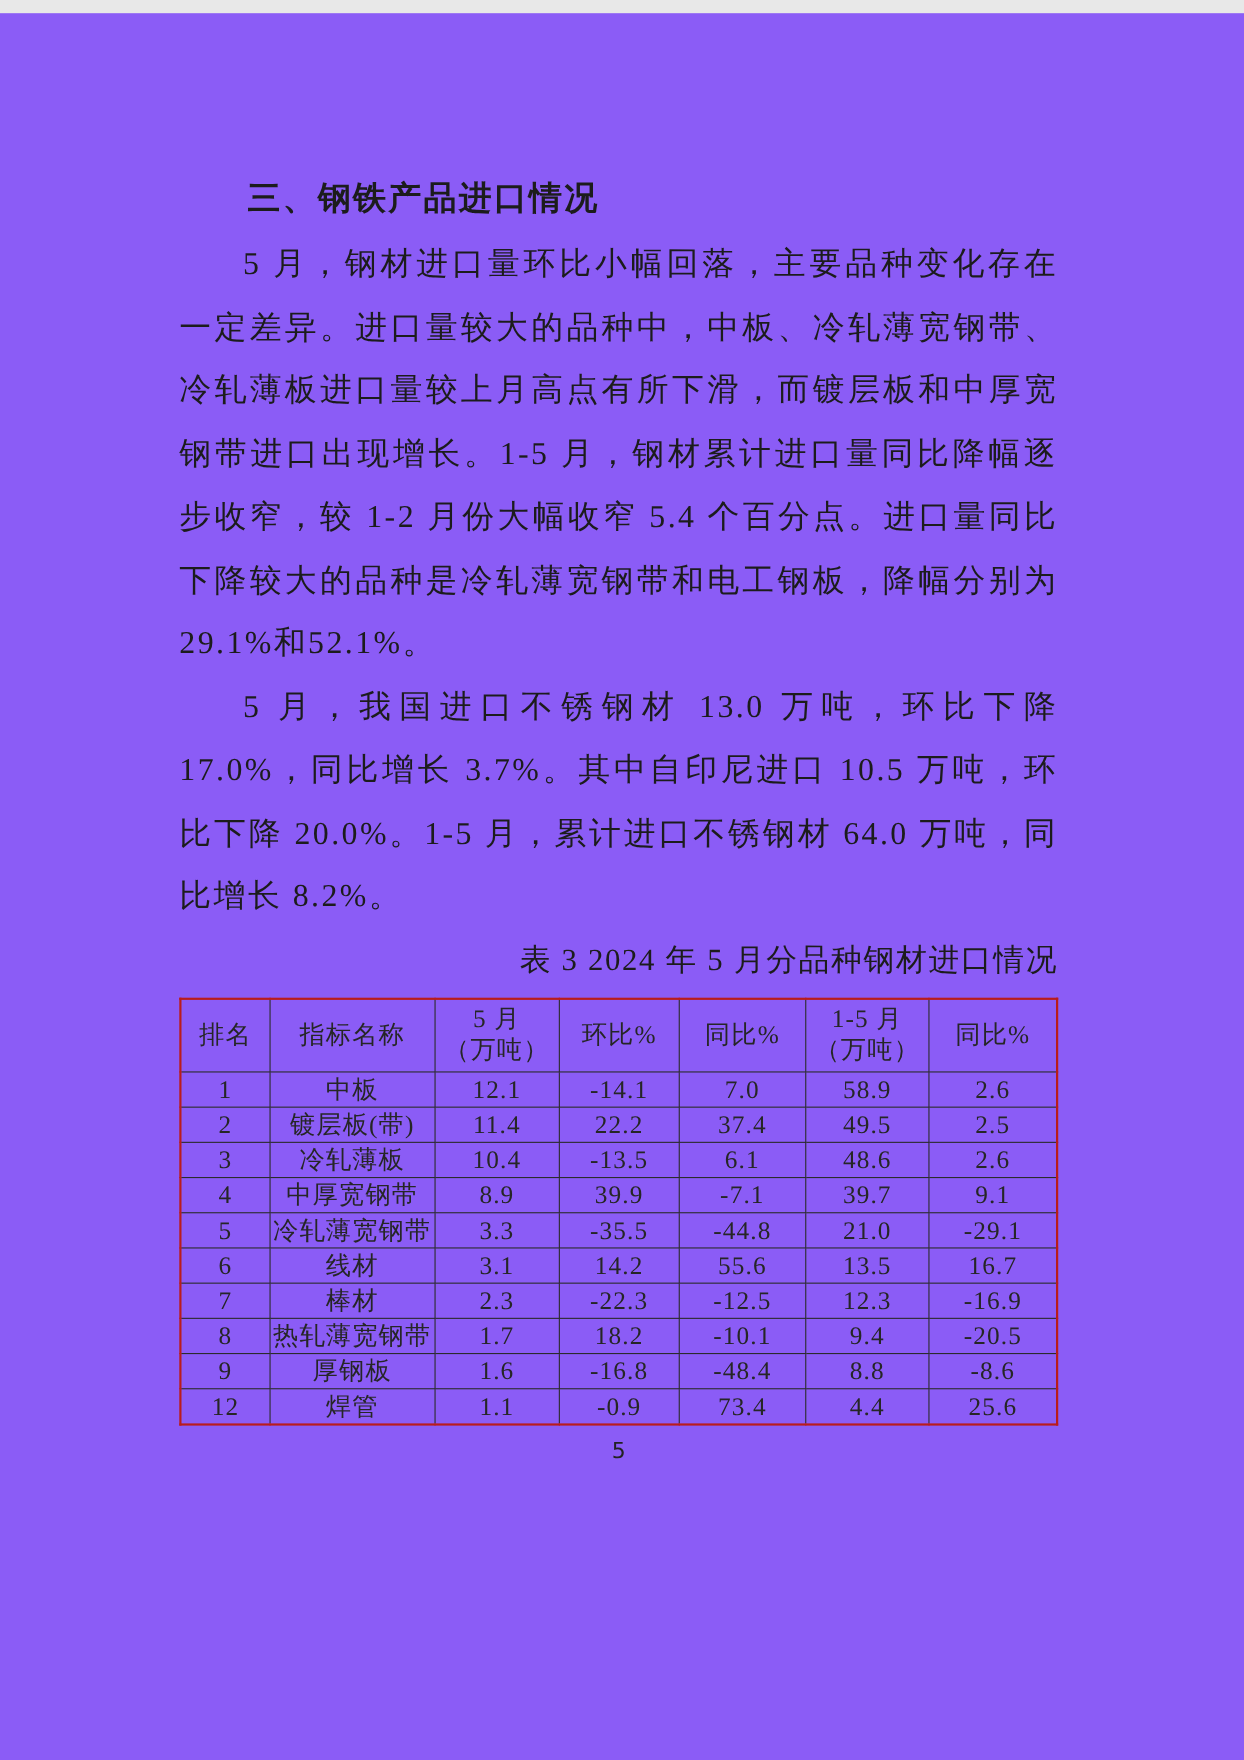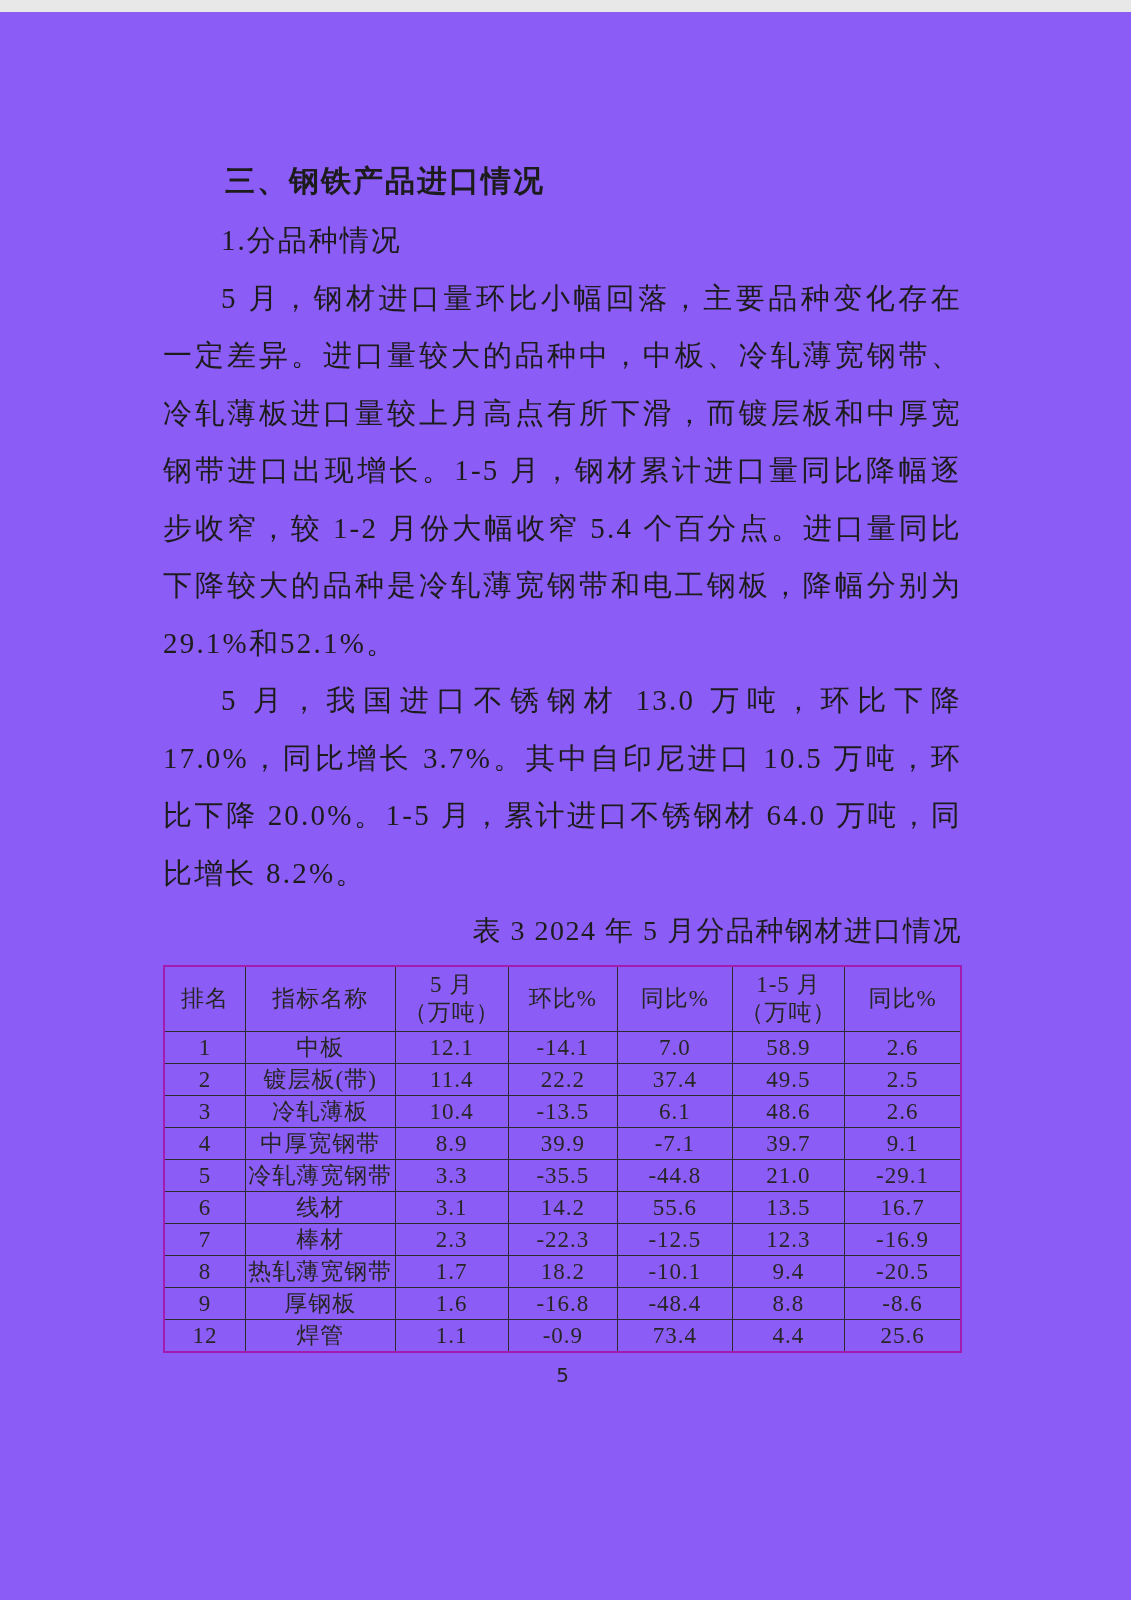--- a/index.html
+++ b/index.html
@@ -45,21 +45,21 @@
     line-height: 57.5px;
     text-align: right;
     letter-spacing: 1.5px;
     margin: 0;
   }
   table.data-table {
     width: 100%;
     border-collapse: collapse;
     table-layout: fixed;
     margin-top: 5px;
-    border: 2px solid #a21caf;
+    border: 2px solid #b91c1c;
   }
   table.data-table th,
   table.data-table td {
     border: 1px solid #2b2b2b;
     text-align: center;
     vertical-align: middle;
     padding: 0;
     font-weight: normal;
     color: #262626;
   }
@@ -92,21 +92,20 @@
   }
 </style>
 </head>
 <body>
 
 <div class="page">
 
   <h1 class="heading">三、钢铁产品进口情况</h1>
 
 
-  <h2 class="subheading">1.分品种情况</h2>
 
   <p class="para">5 月，钢材进口量环比小幅回落，主要品种变化存在一定差异。进口量较大的品种中，中板、冷轧薄宽钢带、冷轧薄板进口量较上月高点有所下滑，而镀层板和中厚宽钢带进口出现增长。1-5 月，钢材累计进口量同比降幅逐步收窄，较 1-2 月份大幅收窄 5.4 个百分点。进口量同比下降较大的品种是冷轧薄宽钢带和电工钢板，降幅分别为 29.1%和52.1%。</p>
 
   <p class="para">5 月，我国进口不锈钢材 13.0 万吨，环比下降 17.0%，同比增长 3.7%。其中自印尼进口 10.5 万吨，环比下降 20.0%。1-5 月，累计进口不锈钢材 64.0 万吨，同比增长 8.2%。</p>
 
   <p class="table-title">表 3 2024 年 5 月分品种钢材进口情况</p>
 
   <table class="data-table">
     <colgroup>
       <col class="c-rank">

